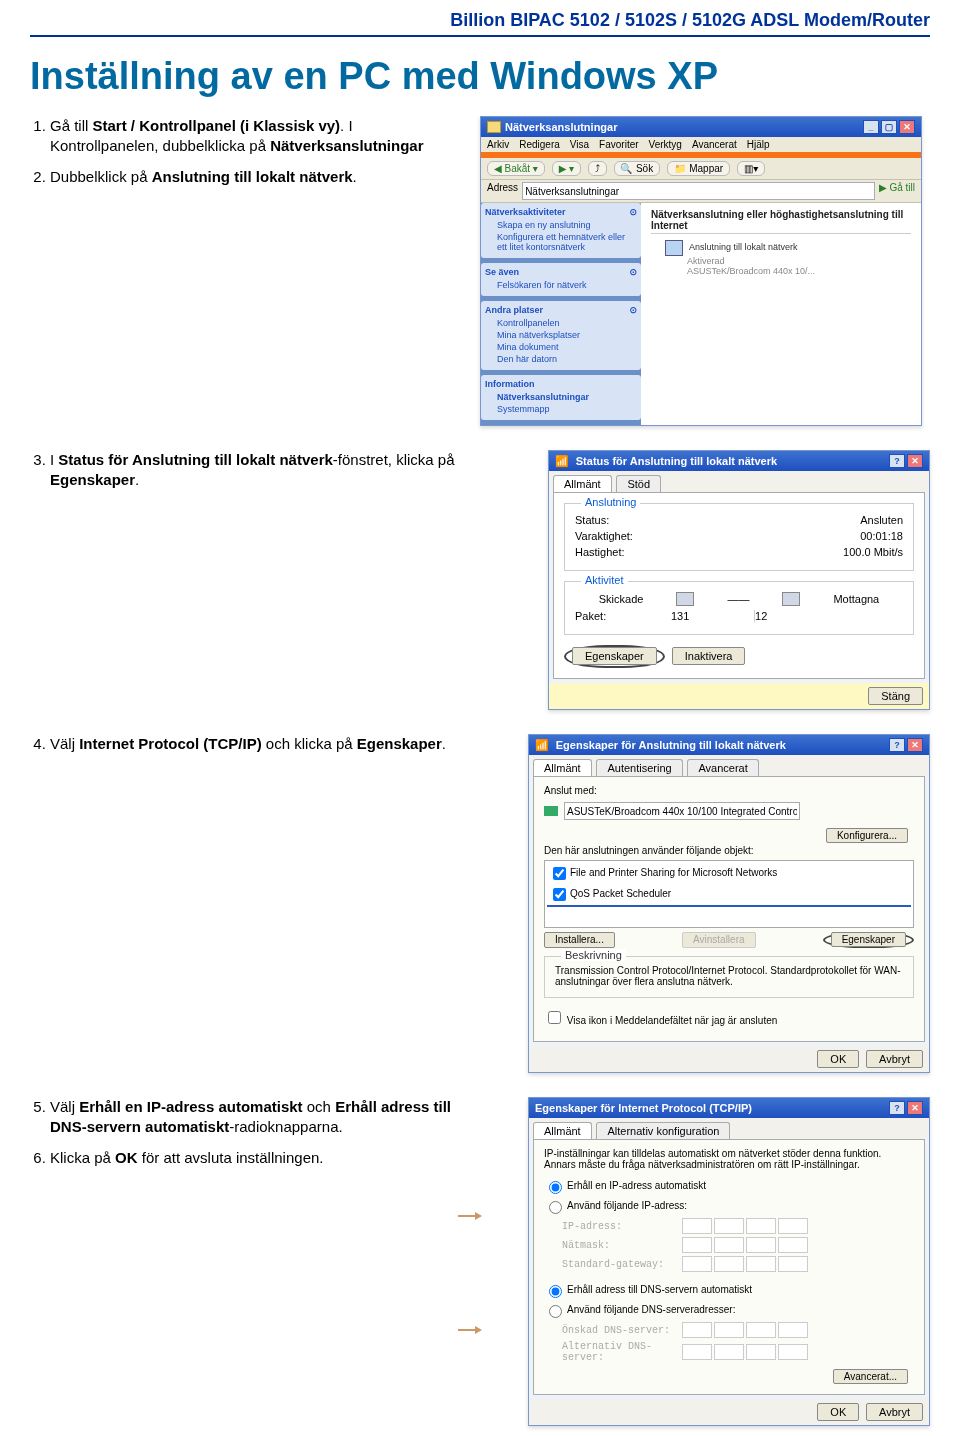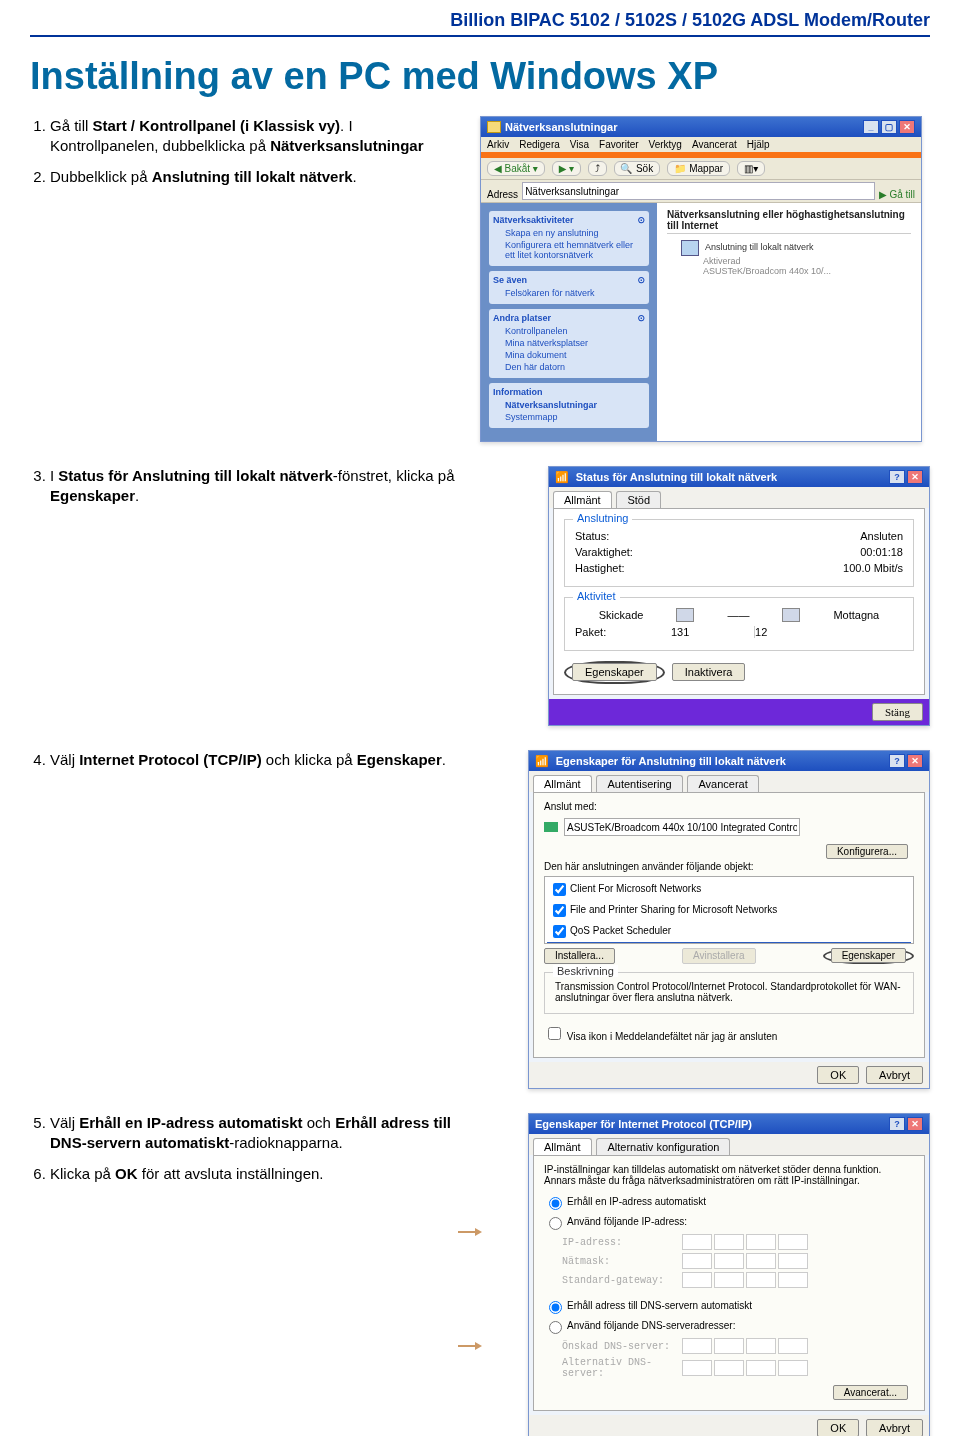--- a/index.html
+++ b/index.html
@@ -78,31 +78,31 @@
   .toolbar {
     background:#ece9d8; padding:3px 6px; font-size:10px;
     border-bottom:1px solid #c5c0b0;
   }
   .toolbar .btn {
     display:inline-block; background:#f5f3ea; border:1px solid #bbb;
     padding:1px 6px; margin-right:4px; border-radius:6px;
   }
   .addr {
     background:#ece9d8; padding:2px 6px; font-size:10px; display:flex;
-    align-items:flex-end; border-bottom:1px solid #c5c0b0;
+    align-items:flex-start; border-bottom:1px solid #c5c0b0;
   }
   .addr input {
     flex:1; font-size:10px; height:14px; border:1px solid #aab; margin:0 4px;
     background:#fff;
   }
   .network-body {
     display:flex; min-height:160px;
   }
   .sidebar-blue {
-    width:160px; background:#6b8fc7; color:#fff; font-size:9px; padding:8px;
+    width:160px; background:#6b8fc7; color:#fff; font-size:9px; padding:0;
   }
   .sidebar-box {
     background:#d8e4f6; color:#1e4fbf; border-radius:3px; padding:4px;
     margin-bottom:5px;
   }
   .sidebar-box .hd { font-weight:bold; font-size:9px; margin-bottom:3px; display:flex; justify-content:space-between; }
   .sidebar-box .item { font-size:9px; color:#1e4fbf; margin:2px 0; padding-left:12px; position:relative; }
   .main-white {
     flex:1; background:#fff; padding:6px 10px; color:#222;
   }
@@ -110,21 +110,21 @@
   .main-white .itm { padding:2px 0 2px 14px; font-size:9px; color:#333; }
 
   
   .dlg { width:380px; margin-left:auto; }
   .tab-row { background:#f2f1ec; padding:4px 4px 0 4px; }
   .tab { display:inline-block; background:#fff; border:1px solid #aaa; border-bottom:none;
     padding:2px 10px; font-size:11px; border-radius:3px 3px 0 0; margin-right:2px;}
   .tab.inactive { background:#eee; }
   .dlg-body { background:#fff; border:1px solid #aaa; margin:0 4px 4px 4px; padding:10px; font-size:11px; }
   .group { border:1px solid #ccc; padding:8px 10px 10px 10px; margin-bottom:10px; position:relative; }
-  .group .legend { position:absolute; top:-8px; left:8px; background:#fff; padding:0 4px; color:#0a5cd6; font-size:11px; }
+  .group .legend { position:absolute; top:-8px; left:16px; background:#fff; padding:0 4px; color:#0a5cd6; font-size:11px; }
   .status-row { display:flex; justify-content:space-between; padding:2px 0; }
   .btn-row { text-align:right; padding:4px 6px; }
   .ui-btn {
     display:inline-block; background:#ece9d8; border:1px solid #888;
     padding:2px 12px; font-size:11px; border-radius:2px; margin-left:4px;
   }
   .icon-computers {
     display:inline-block; width:16px; height:12px; background:#d0d8e8;
     border:1px solid #888; margin:0 3px; vertical-align:middle;
   }
@@ -317,21 +317,21 @@
                 <span style="flex:1;text-align:left;">12</span>
               </div>
           </div>
           <div style="margin-top:6px;">
             <span class="highlight-oval">
               <span class="ui-btn" style="margin-left:0;">Egenskaper</span>
             </span>
             <span class="ui-btn">Inaktivera</span>
           </div>
         </div>
-        <div class="btn-row" style="background:#6d28d9;font-family:Liberation Serif, serif;">
+        <div class="btn-row" style="background:#fef9c3;">
           <span class="ui-btn">Stäng</span>
         </div>
       </div>
     </div>
   </div>
 
   <div class="section">
     <div class="text-col">
       <ol start="4">
         <li>
@@ -358,21 +358,20 @@
         </div>
         <div class="prop-body">
           <div>Anslut med:</div>
           <div class="field-row" style="display:flex;align-items:center;gap:6px;">
             <span style="display:inline-block;width:14px;height:10px;background:#3a6;"></span>
             <input type="text" readonly="" value="ASUSTeK/Broadcom 440x 10/100 Integrated Controller" style="">
           </div>
           <div class="btn-row"><span class="btn-small">Konfigurera...</span></div>
           <div>Den här anslutningen använder följande objekt:</div>
           <div class="listbox">
-            <div class="r"><input type="checkbox" checked="" style=""><span>Client For Microsoft Networks</span></div>
             <div class="r"><input type="checkbox" checked="" style=""><span>File and Printer Sharing for Microsoft Networks</span></div>
             <div class="r"><input type="checkbox" checked="" style=""><span>QoS Packet Scheduler</span></div>
             <div class="r sel"></div>
           </div>
           <div style="display:flex;justify-content:space-between;margin:4px 0;">
             <span class="btn-small">Installera...</span>
             <span class="btn-small dis">Avinstallera</span>
             <span class="highlight-oval">
               <span class="btn-small" style="margin:0;">Egenskaper</span>
             </span>

